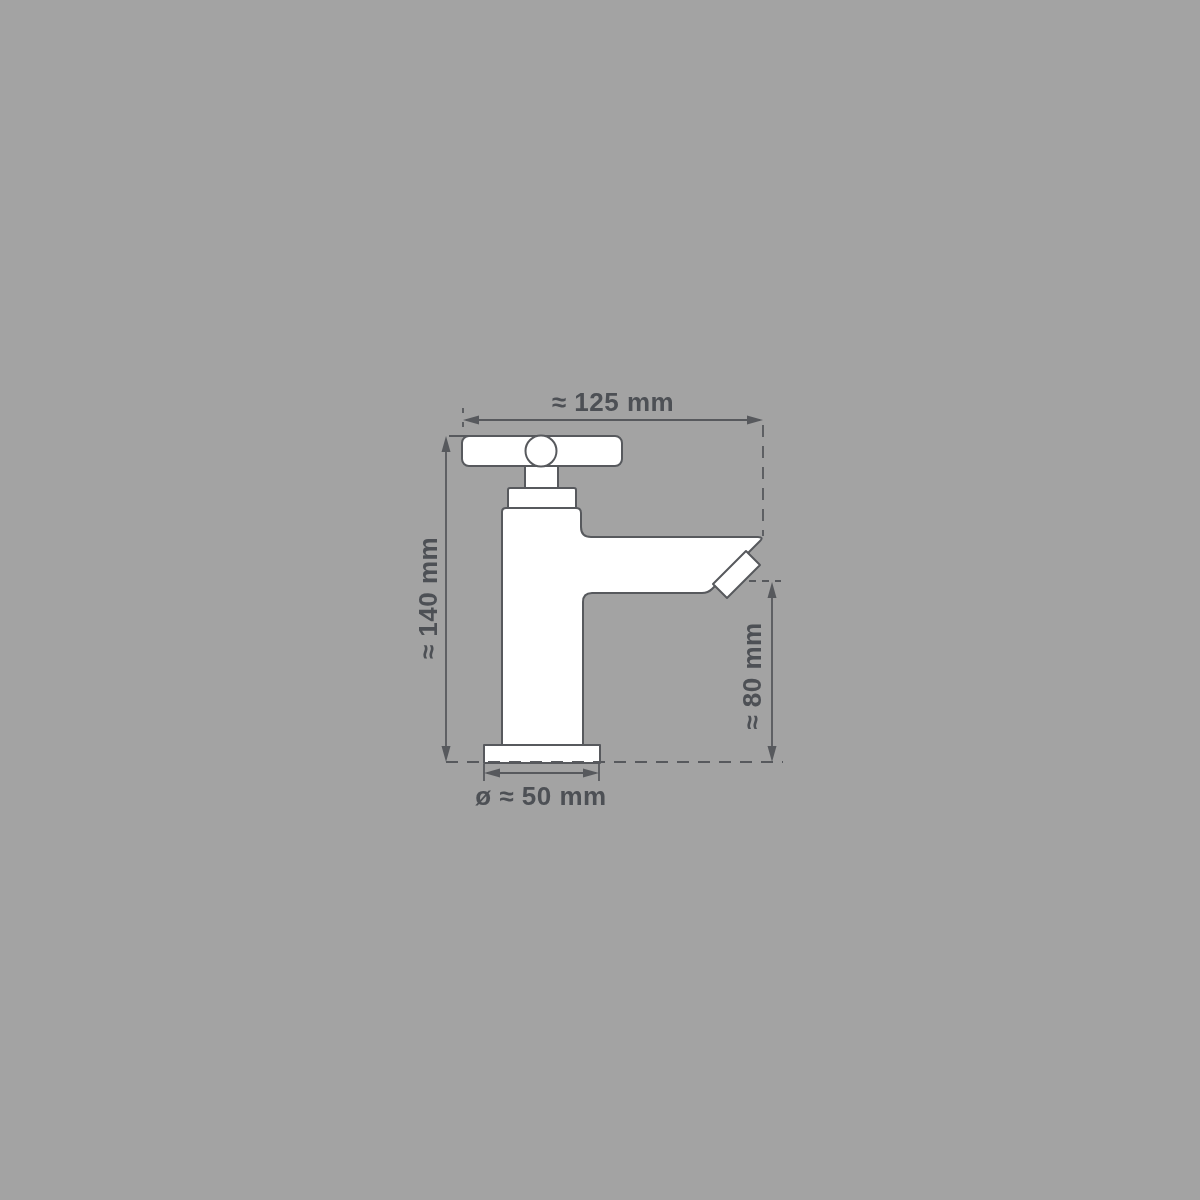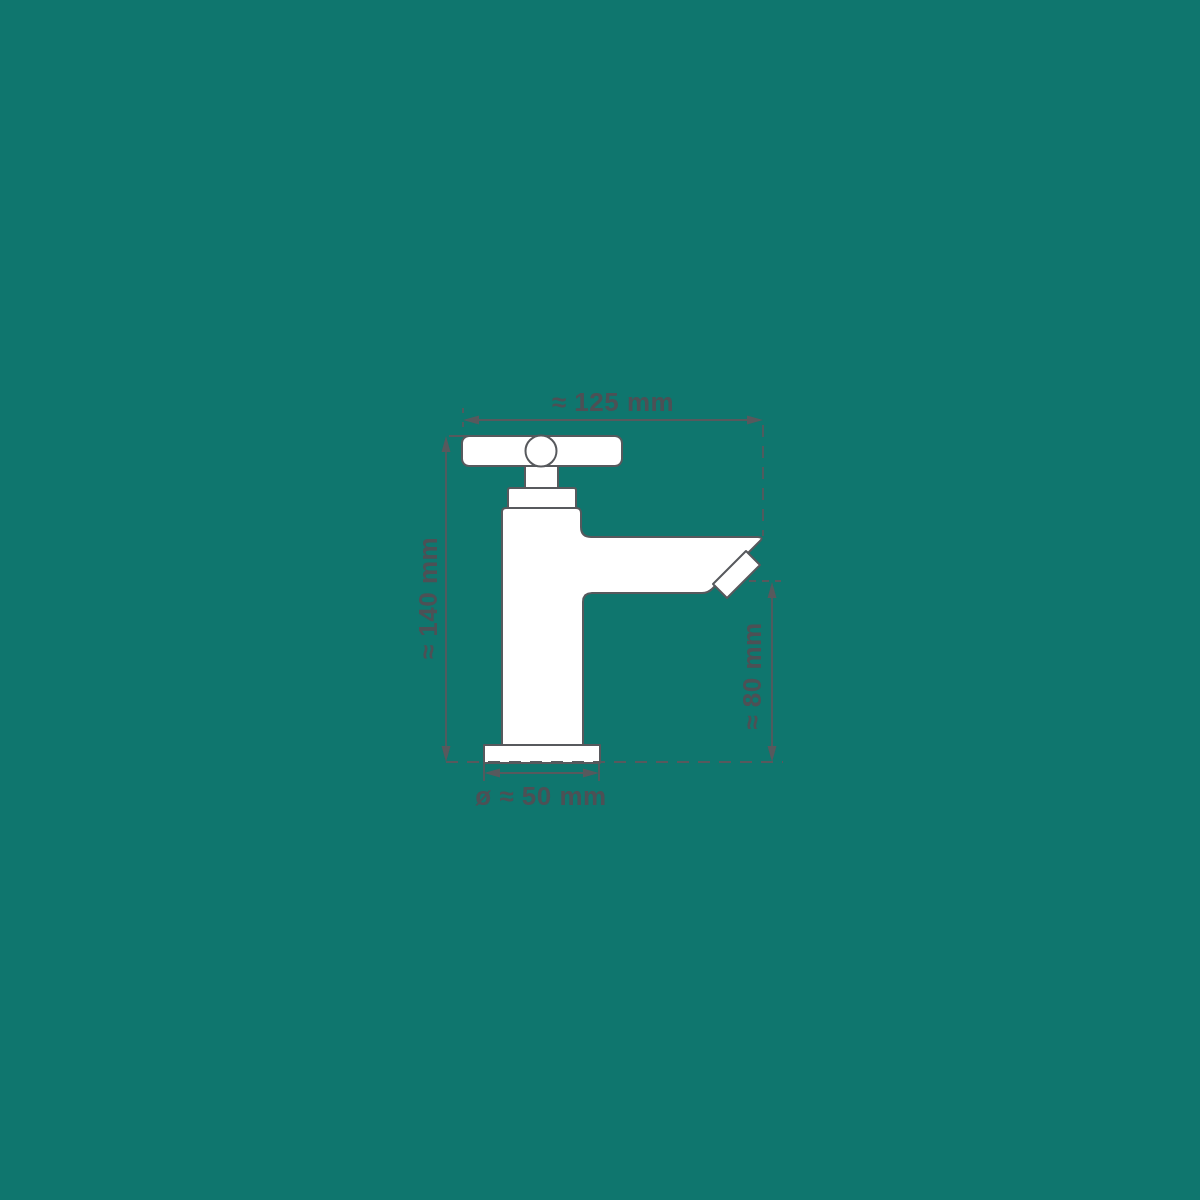--- a/index.html
+++ b/index.html
@@ -4,21 +4,21 @@
 <style>
   html, body {
     margin: 0;
     padding: 0;
     background: #ffffff;
   }
   .canvas {
     position: relative;
     width: 1200px;
     height: 1200px;
-    background: #0f766e;
+    background: #a3a3a3;
     overflow: hidden;
   }
   svg { display: block; }
 
   .outline {
     fill: #ffffff;
     stroke: #57595d;
     stroke-width: 2;
     stroke-linejoin: round;
     stroke-linecap: round;

